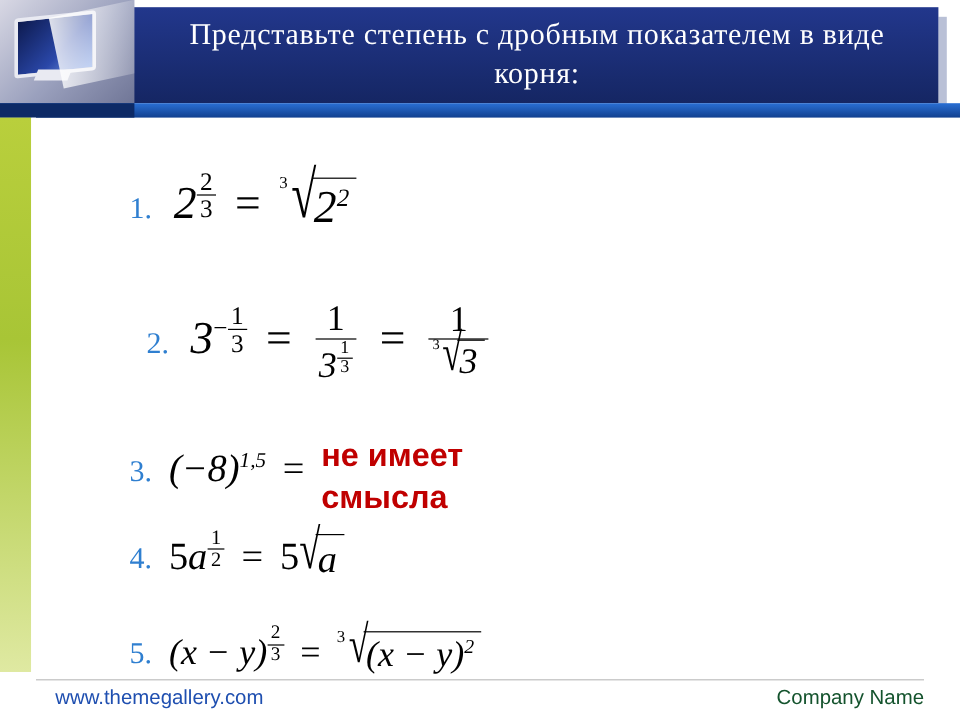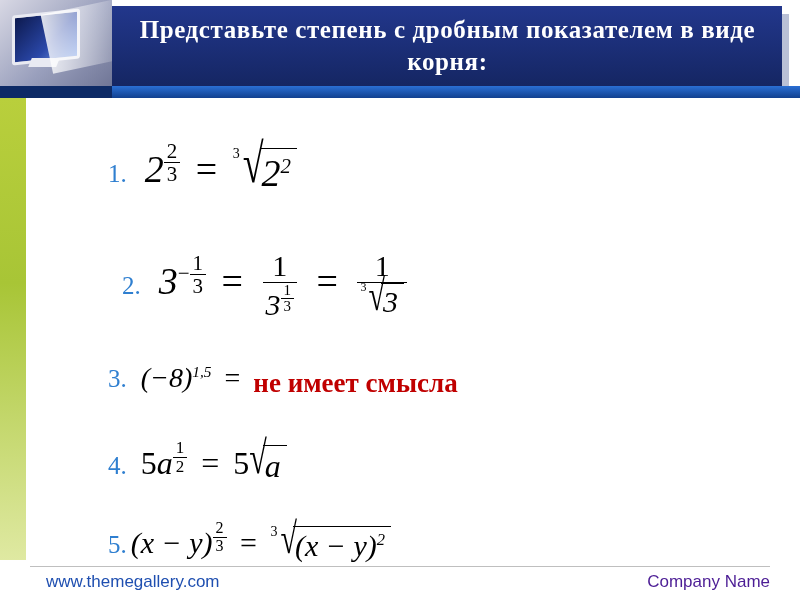--- a/index.html
+++ b/index.html
@@ -37,21 +37,21 @@
     height: 80px;
     background: #b9c0d6;
   }
   .header-title {
     position: absolute;
     left: 120px; top: 14px;
     width: 655px;
     color: #ffffff;
     font-family: "Liberation Serif", serif;
     font-size: 25px;
-    font-weight: bold;
+    font-weight: normal;
     text-align: center;
     line-height: 1.28;
     letter-spacing: 0.6px;
   }
 
   
   .logo-box {
     position: absolute;
     left: 0; top: 0;
     width: 112px;
@@ -219,21 +219,21 @@
   .footer-left {
     position: absolute;
     left: 46px; top: 572px;
     color: #1f4fb0;
     font-family: "Liberation Sans", sans-serif;
     font-size: 17px;
   }
   .footer-right {
     position: absolute;
     right: 30px; top: 572px;
-    color: #4c1d95;
+    color: #14532d;
     font-family: "Liberation Sans", sans-serif;
     font-size: 17px;
   }
   .footer-band {
     position: absolute;
     left: 0; top: 560px;
     width: 30px;
     height: 40px;
     background: #ffffff;
   }
@@ -280,39 +280,39 @@
       <span class="eq">=</span>
       <span class="frac" style="font-size:30px; margin:0 4px;">
         <span class="top">1</span>
         <span class="bot"><span class="radical"><span class="idx" style="font-size:12px;">3</span><span class="radsym" style="margin-left:8px;">√</span><span class="rad-body"><span class="math">3</span></span></span></span>
       </span>
     </span>
   </div>
 
   <div class="item" style="left:78px; top:262px;">
     <span class="num">3.</span>
-    <span class="math" style="font-size:28px; margin-left:10px;">
+    <span class="math" style="font-size:32px; margin-left:10px;">
       <span>(−8)</span><span class="sup" style="font-size:0.55em;">1,5</span>
       <span class="eq">=</span>
     </span>
-    <span class="red-text" style="display:inline-block; width:210px; vertical-align:middle;font-family:Liberation Serif, serif;">не имеет смысла</span>
+    <span class="red-text" style="display:inline-block; width:210px; vertical-align:middle;">не имеет смысла</span>
   </div>
 
   <div class="item" style="left:78px; top:339px;">
     <span class="num">4.</span>
     <span class="math" style="font-size:32px; margin-left:10px;">
       <span class="mathr">5</span><span>a</span><span class="sup"><span class="frac" style="font-size:17px;"><span class="top">1</span><span class="bot">2</span></span></span>
       <span class="eq">=</span>
       <span class="mathr">5</span><span class="radical"><span class="radsym">√</span><span class="rad-body"><span>a</span></span></span>
     </span>
   </div>
 
   <div class="item" style="left:78px; top:420px;">
     <span class="num">5.</span>
-    <span class="math" style="font-size:30px; ">
+    <span class="math" style="font-size:30px; margin-left:10px;">
       <span>(x − y)</span><span class="sup"><span class="frac" style="font-size:16px;"><span class="top">2</span><span class="bot">3</span></span></span>
       <span class="eq">=</span>
       <span class="radical"><span class="idx">3</span><span class="radsym" style="margin-left:10px;">√</span><span class="rad-body"><span>(x − y)</span><span class="sup" style="font-size:0.55em;">2</span></span></span>
     </span>
   </div>
 
 </div>
 
 <div class="footer-line"></div>
 <div class="footer-band"></div>

